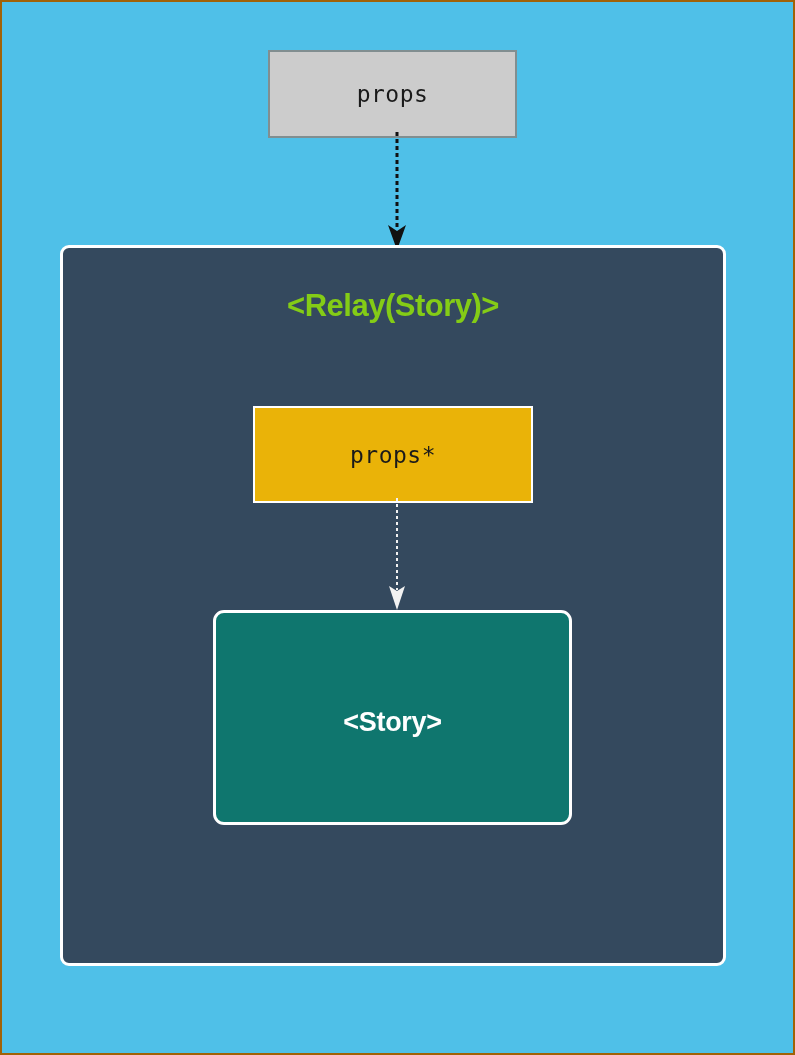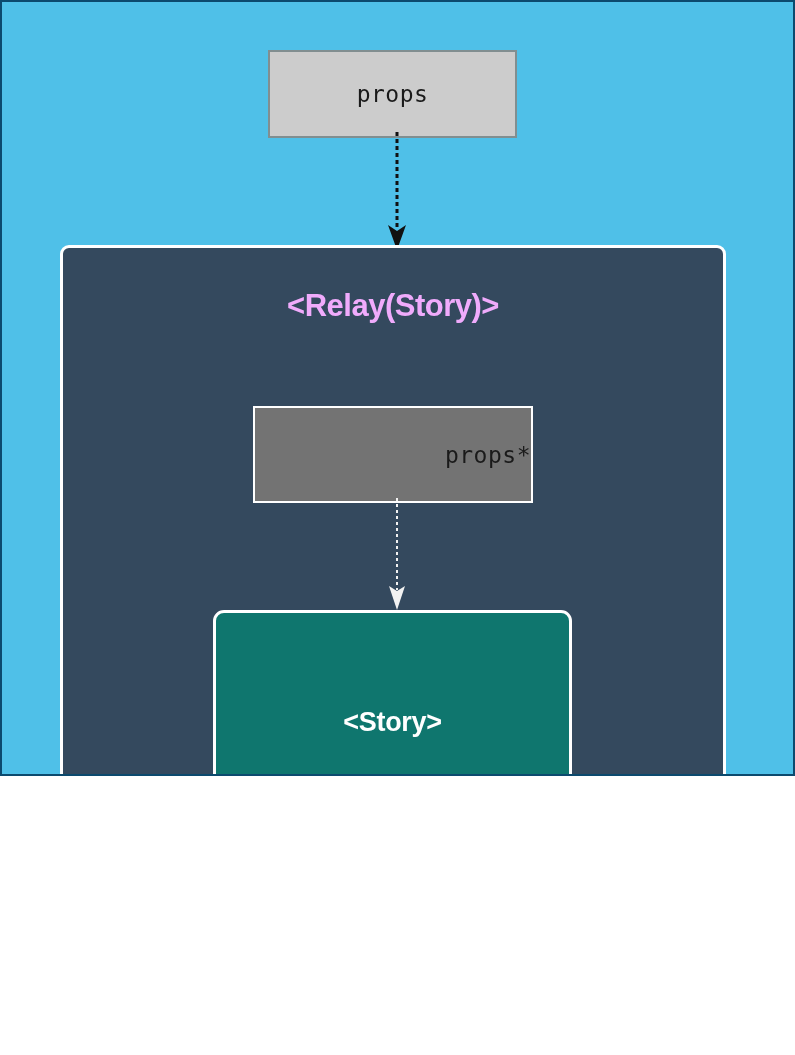--- a/index.html
+++ b/index.html
@@ -3,24 +3,24 @@
 <meta charset="utf-8">
 <style>
   html, body {
     margin: 0;
     padding: 0;
     background: #ffffff;
   }
   #canvas {
     position: relative;
     width: 795px;
-    height: 776px;
+    height: 1055px;
     background: #4fc0e8;
     box-sizing: border-box;
-    border: 2px solid #0c4a6e;
+    border: 2px solid #a16207;
     overflow: hidden;
     font-family: "Liberation Sans", sans-serif;
   }
 
   
   .node {
     position: absolute;
     box-sizing: border-box;
     display: flex;
     align-items: center;
@@ -57,33 +57,32 @@
   .relay-title {
     position: absolute;
     left: 0;
     top: 0;
     width: 100%;
     text-align: center;
     margin-top: 40px;
     font-family: "Liberation Sans", sans-serif;
     font-weight: bold;
     font-size: 31px;
-    color: #f0abfc;
+    color: #84cc16;
     letter-spacing: -0.5px;
   }
 
   
   .props-inner {
     left: 251px;
     top: 404px;
     width: 280px;
     height: 97px;
-    background: #737373;
+    background: #eab308;
     border: 2px solid #ffffff;
-    justify-content: flex-end;
   }
   .props-inner .node-label {
     font-family: "DejaVu Sans Mono", "Liberation Mono", monospace;
     font-size: 23px;
     color: #1a1a1a;
     letter-spacing: 0.5px;
   }
 
   
   .story-box {

